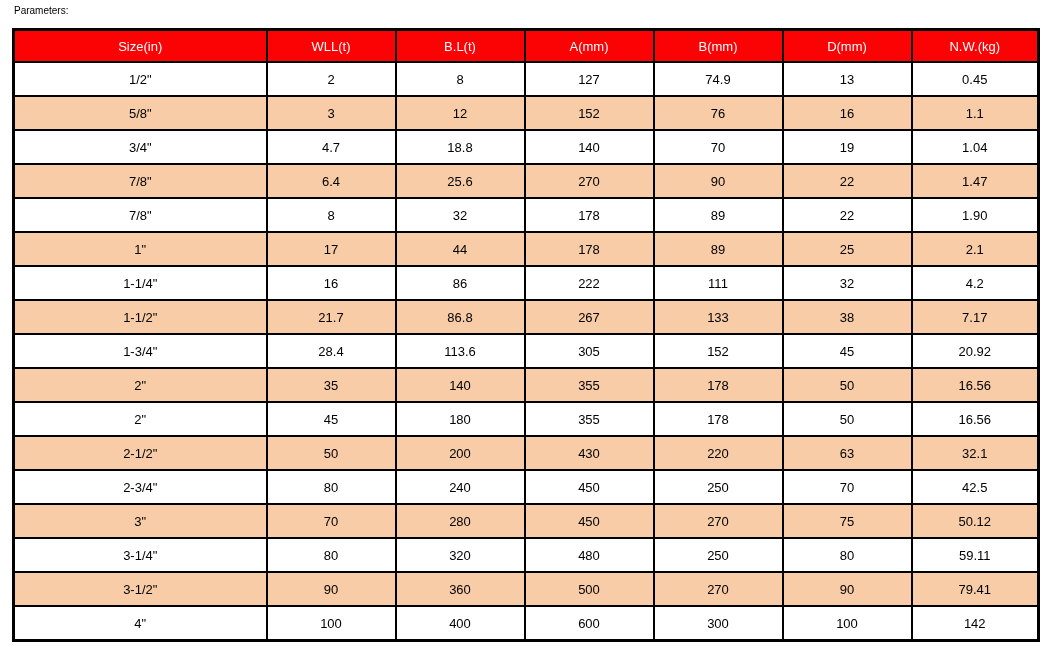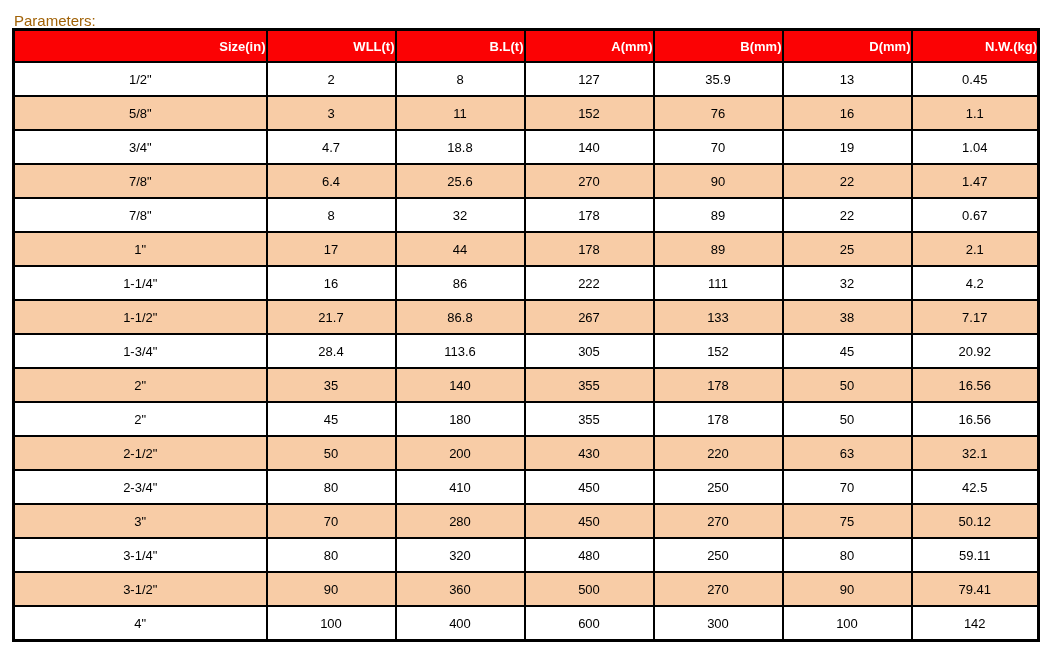--- a/index.html
+++ b/index.html
@@ -11,24 +11,24 @@
     position: relative;
     width: 1047px;
     height: 653px;
     font-family: "Liberation Sans", sans-serif;
     color: #000000;
     overflow: hidden;
   }
   .page-title {
     position: absolute;
     left: 14px;
-    top: 11px;
-    font-size: 15px;
+    top: 1px;
+    font-size: 10px;
     line-height: 20px;
-    color: #a16207;
+    color: #000000;
   }
   table.params-table {
     position: absolute;
     left: 12px;
     top: 28px;
     width: 1025px;
     border-collapse: collapse;
     table-layout: fixed;
     border: 3px solid var(--border-color, #000000);
   }
@@ -38,23 +38,22 @@
     text-align: center;
     vertical-align: middle;
     font-size: 13px;
     padding: 0;
     overflow: hidden;
     white-space: nowrap;
   }
   table.params-table thead th {
     background: var(--header-bg, #fb0204);
     color: var(--header-text, #ffffff);
-    font-weight: bold;
+    font-weight: normal;
     height: 30px;
-    text-align: right;
   }
   table.params-table tbody td {
     background: var(--row-bg, #ffffff);
     height: 32px;
   }
   table.params-table tbody tr.alt td {
     background: var(--row-alt-bg, #f8cca6);
   }
 </style>
 </head>
@@ -82,28 +81,28 @@
         <th>D(mm)</th>
         <th>N.W.(kg)</th>
       </tr>
   </thead>
   <tbody id="table-body">
       <tr>
         <td>1/2"</td>
         <td>2</td>
         <td>8</td>
         <td>127</td>
-        <td>35.9</td>
+        <td>74.9</td>
         <td>13</td>
         <td>0.45</td>
       </tr>
       <tr class="alt">
         <td>5/8"</td>
         <td>3</td>
-        <td>11</td>
+        <td>12</td>
         <td>152</td>
         <td>76</td>
         <td>16</td>
         <td>1.1</td>
       </tr>
       <tr>
         <td>3/4"</td>
         <td>4.7</td>
         <td>18.8</td>
         <td>140</td>
@@ -120,21 +119,21 @@
         <td>22</td>
         <td>1.47</td>
       </tr>
       <tr>
         <td>7/8"</td>
         <td>8</td>
         <td>32</td>
         <td>178</td>
         <td>89</td>
         <td>22</td>
-        <td>0.67</td>
+        <td>1.90</td>
       </tr>
       <tr class="alt">
         <td>1"</td>
         <td>17</td>
         <td>44</td>
         <td>178</td>
         <td>89</td>
         <td>25</td>
         <td>2.1</td>
       </tr>
@@ -188,21 +187,21 @@
         <td>50</td>
         <td>200</td>
         <td>430</td>
         <td>220</td>
         <td>63</td>
         <td>32.1</td>
       </tr>
       <tr>
         <td>2-3/4"</td>
         <td>80</td>
-        <td>410</td>
+        <td>240</td>
         <td>450</td>
         <td>250</td>
         <td>70</td>
         <td>42.5</td>
       </tr>
       <tr class="alt">
         <td>3"</td>
         <td>70</td>
         <td>280</td>
         <td>450</td>

